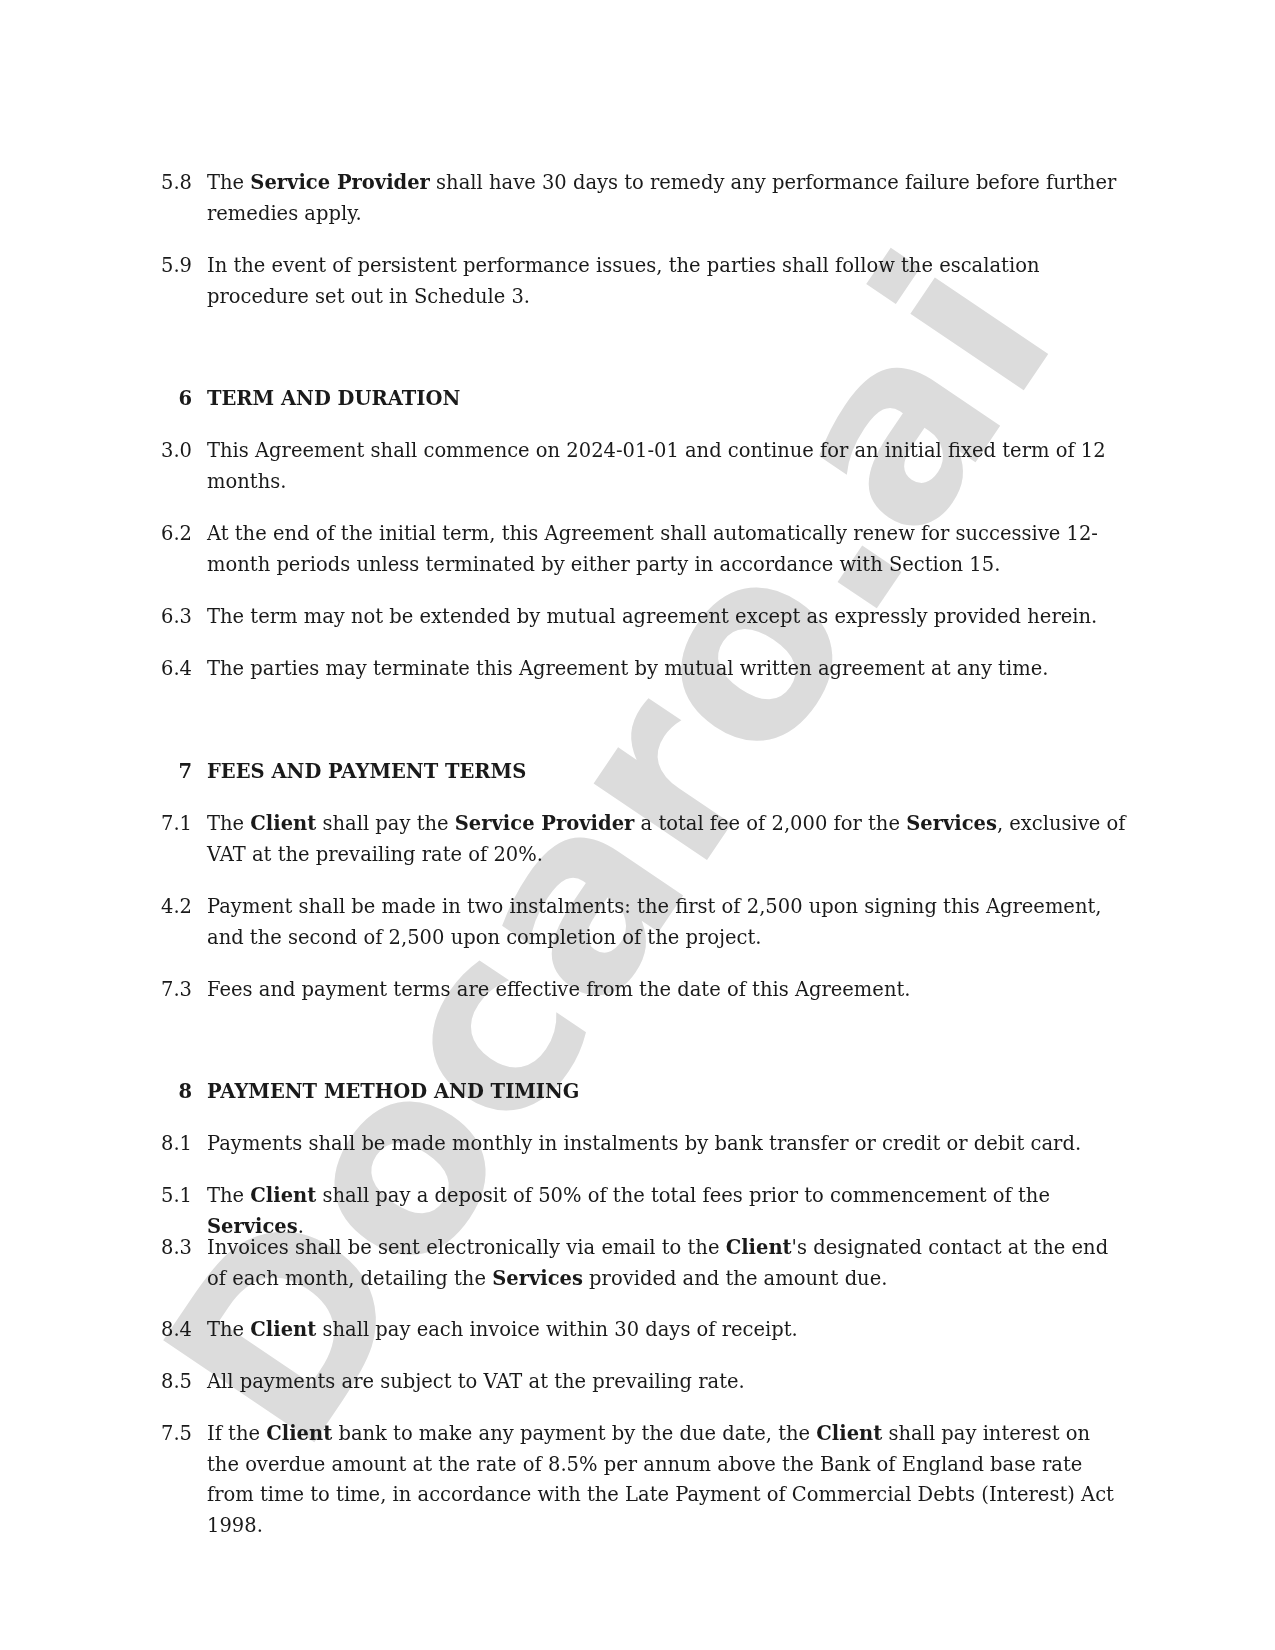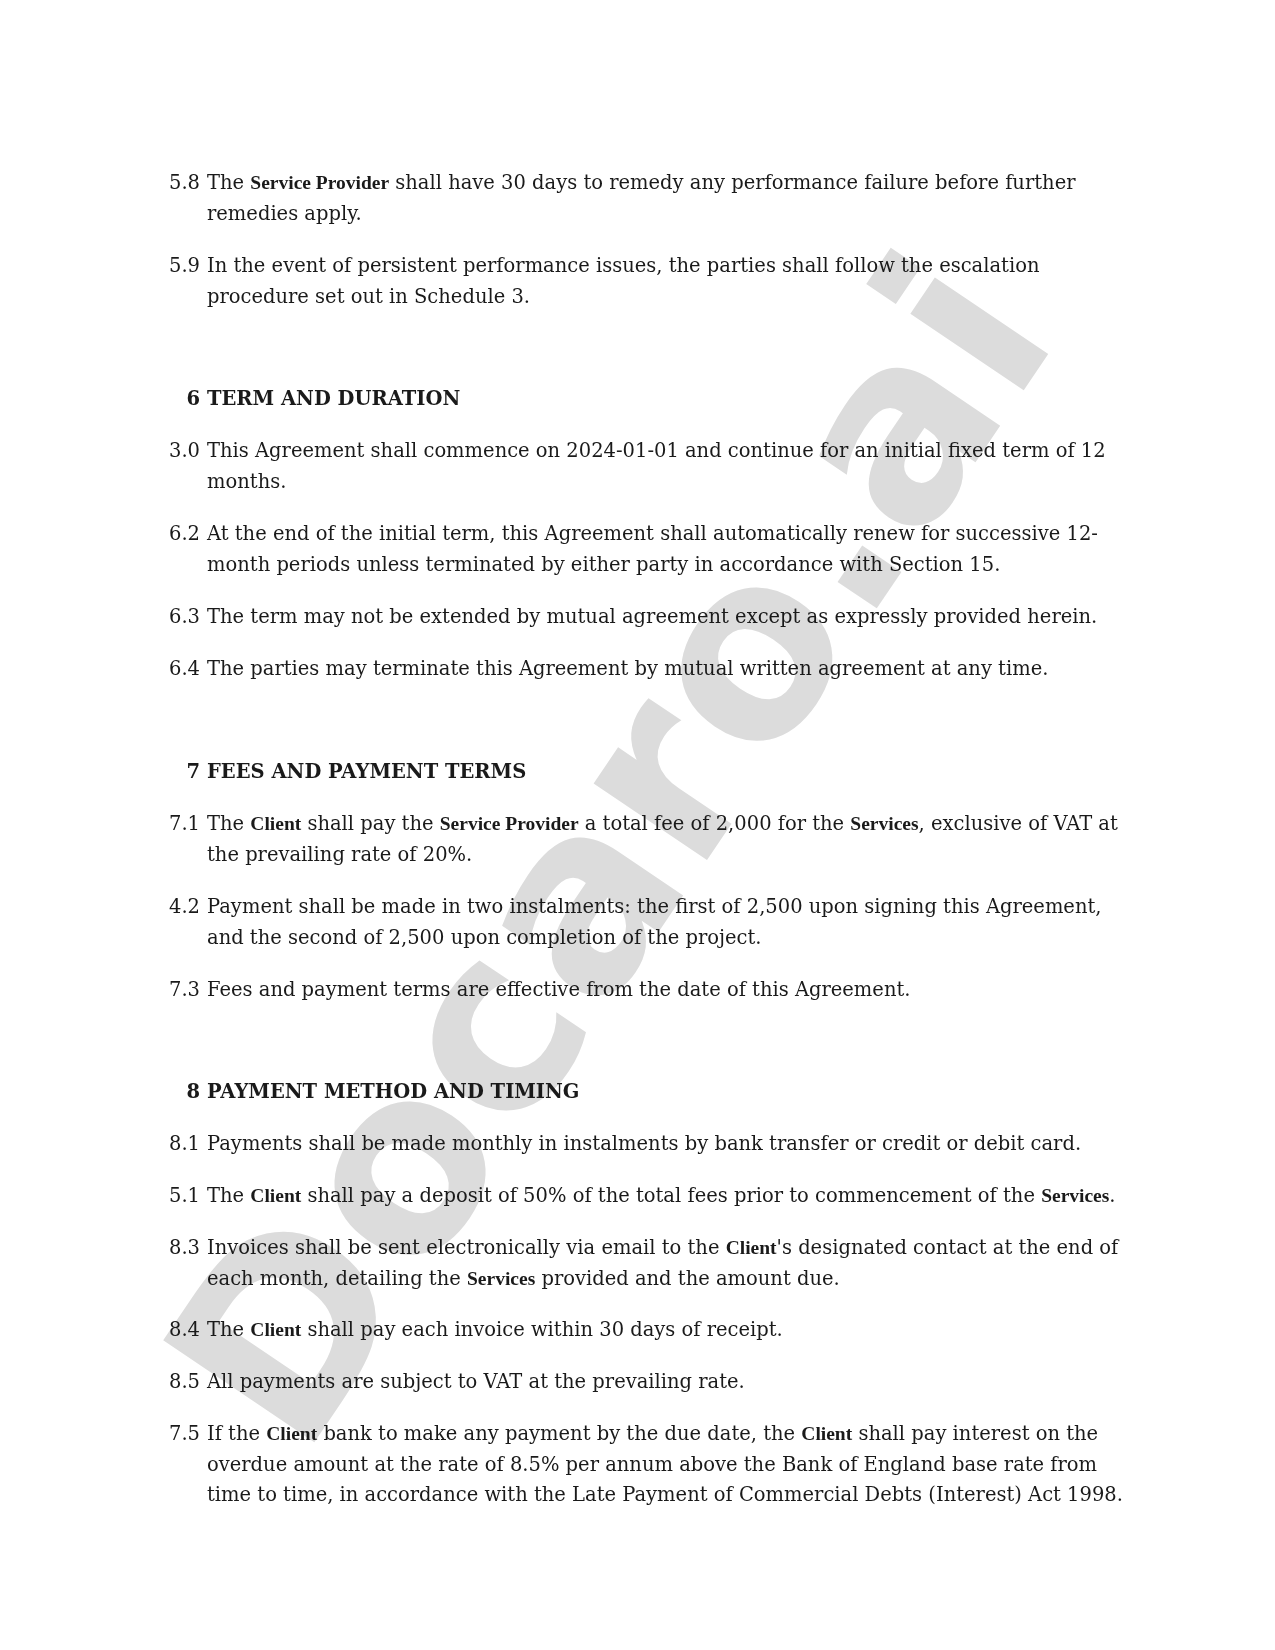--- a/index.html
+++ b/index.html
@@ -4,25 +4,25 @@
 <style>
   html, body { margin: 0; padding: 0; background: #ffffff; }
   body { width: 1275px; height: 1650px; position: relative; overflow: hidden;
          font-family: "DejaVu Serif", "Liberation Serif", serif; color: #1a1a1a; }
   .watermark { position: absolute; left: 610px; top: 850px; width: 0; height: 0; z-index: 0; pointer-events: none; }
   .watermark span { position: absolute; left: 0; top: 0; transform: translate(-50%, -50%) rotate(-56deg);
          font-family: "DejaVu Sans", "Liberation Sans", sans-serif; font-weight: bold; font-size: 250px;
          color: #dcdcdc; white-space: nowrap; letter-spacing: 2px; line-height: 1; }
   .page { position: absolute; left: 0; top: 0; width: 1275px; z-index: 1; }
   .item { position: absolute; left: 150px; width: 980px; font-size: 19.5px; line-height: 30.5px; }
-  .num { position: absolute; left: 16px; width: 34px; text-align: right; }
+  .num { position: absolute; left: 8px; width: 34px; text-align: right; }
   .txt { position: absolute; left: 57px; width: 920px; }
   .heading { font-weight: bold; }
   .heading .num { width: 34px; }
-  b { font-weight: bold; font-family: Liberation Serif, serif; }
+  b { font-weight: bold; }
 </style>
 </head>
 <body>
 
 <div class="watermark">
   <span>Docaro.ai</span>
 </div>
 
 <div class="page" id="page">
     <div class="item" style="top: 168px;">

